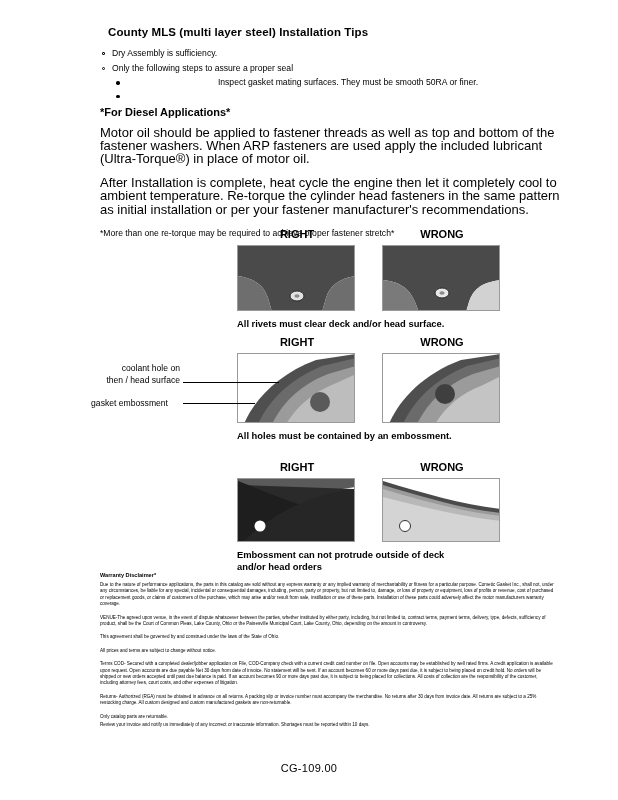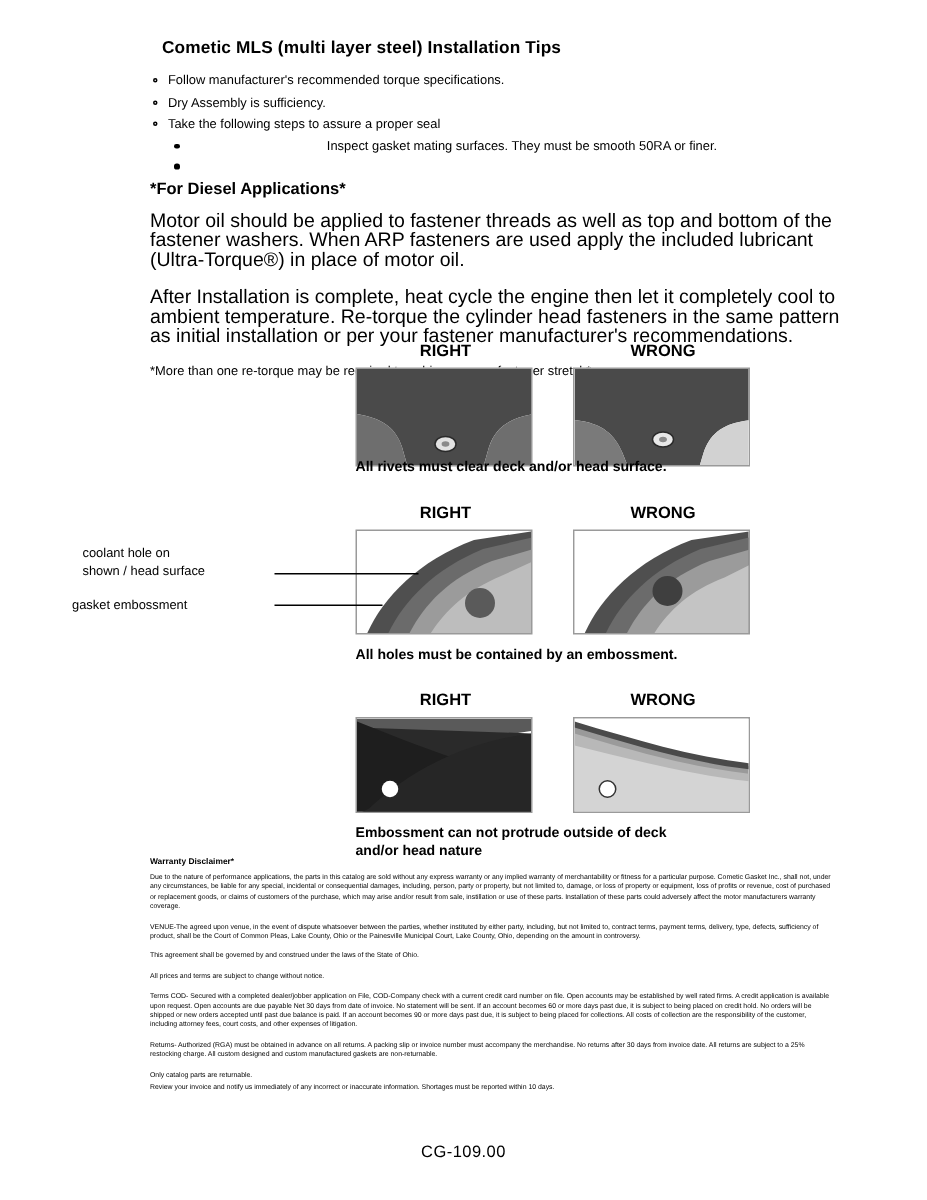--- a/index.html
+++ b/index.html
@@ -116,20 +116,21 @@
     position: relative;
     background: #ffffff;
   }
   .caption {
     font-size: 9.4px;
     font-weight: bold;
     margin-top: 4px;
   }
   .callout-text {
     font-size: 8.6px;
+    text-align: right;
     line-height: 11.5px;
   }
   .callout-line {
     position: absolute;
     background: #000;
     height: 1px;
   }
 
   
   .warranty {
@@ -159,34 +160,33 @@
     letter-spacing: 0.3px;
   }
   svg { display: block; }
 </style>
 </head>
 <body>
 
 <div class="page">
 
   <div class="content">
-    <h1 class="title">Cometic MLS (multi layer steel) Installation Tips</h1>
+    <h1 class="title">County MLS (multi layer steel) Installation Tips</h1>
 
     <ul class="bullet-list">
       <li>
         <span class="hollow-dot"></span>
-        <span>Follow manufacturer's recommended torque specifications.</span>
       </li>
       <li>
         <span class="hollow-dot"></span>
         <span>Dry Assembly is sufficiency.</span>
       </li>
       <li>
         <span class="hollow-dot"></span>
-        <span>Take the following steps to assure a proper seal</span>
+        <span>Only the following steps to assure a proper seal</span>
         <ul class="sub-list">
           <li>
             <span class="solid-dot"></span>
             <span>Inspect gasket mating surfaces.  They must be smooth 50RA or finer.</span>
           </li>
           <li>
             <span class="solid-dot"></span>
           </li>
         </ul>
       </li>
@@ -219,21 +219,21 @@
         <svg width="118" height="66" viewBox="0 0 118 66">
           <rect x="0" y="0" width="118" height="66" fill="#ffffff"></rect>
           <path d="M0,0 L118,0 L118,34 C98,36 90,44 86,56 L83,66 L36,66 L32,56 C27,44 19,36 0,34 Z" fill="#4a4a4a"></path>
           <path d="M0,34 C19,36 27,44 32,56 L36,66 L0,66 Z" fill="#7a7a7a"></path>
           <path d="M118,34 C98,36 90,44 86,56 L83,66 L118,66 Z" fill="#d2d2d2"></path>
           <ellipse cx="59" cy="47" rx="7" ry="5" fill="#e8e8e8" stroke="#2a2a2a" stroke-width="1"></ellipse>
           <ellipse cx="59" cy="47" rx="2.6" ry="1.8" fill="#8a8a8a"></ellipse>
         </svg>
       </div>
 
-      <div class="caption" style="position:absolute;left:237px;top:73px;width:330px;">All rivets must clear deck and/or head surface.</div>
+      <div class="caption" style="position:absolute;left:237px;top:86px;width:330px;">All rivets must clear deck and/or head surface.</div>
     </div>
 
     <div class="fig-row" style="height:125px;">
       <div class="fig-label" style="position:absolute;left:237px;top:0;width:120px;">RIGHT</div>
       <div class="fig-label" style="position:absolute;left:382px;top:0;width:120px;">WRONG</div>
 
       <div class="panel" style="position:absolute;left:237px;top:17px;width:118px;height:70px;">
         <svg width="118" height="70" viewBox="0 0 118 70">
           <rect x="0" y="0" width="118" height="70" fill="#ffffff"></rect>
           <path d="M118,0 L118,70 L6,70 C16,46 40,20 78,6 Z" fill="#4f4f4f"></path>
@@ -250,21 +250,21 @@
           <path d="M118,0 L118,70 L6,70 C16,46 40,20 78,6 Z" fill="#4f4f4f"></path>
           <path d="M118,4 L118,70 L20,70 C30,48 50,26 84,12 Z" fill="#6b6b6b"></path>
           <path d="M118,12 L118,70 L34,70 C44,50 60,32 90,20 Z" fill="#9b9b9b"></path>
           <path d="M118,22 L118,70 L52,70 C62,54 76,40 100,31 Z" fill="#c4c4c4"></path>
           <circle cx="62" cy="40" r="10" fill="#3f3f3f"></circle>
         </svg>
       </div>
 
       <div class="callout-text" style="position:absolute;left:55px;top:27px;width:125px;">
         <span>coolant hole on</span><br>
-        <span>shown / head surface</span>
+        <span>then / head surface</span>
       </div>
       <div class="callout-line" style="left:183px;top:46px;width:96px;"></div>
 
       <div class="callout-text" style="position:absolute;left:48px;top:62px;width:120px;">
         <span>gasket embossment</span>
       </div>
       <div class="callout-line" style="left:183px;top:67px;width:72px;"></div>
 
       <div class="caption" style="position:absolute;left:237px;top:90px;width:340px;">All holes must be contained by an embossment.</div>
     </div>
@@ -290,21 +290,21 @@
           <path d="M0,4 C40,16 80,28 118,32 L118,64 L0,64 Z" fill="#9a9a9a"></path>
           <path d="M0,10 C40,22 80,33 118,37 L118,64 L0,64 Z" fill="#b8b8b8"></path>
           <path d="M0,18 C40,28 80,38 118,42 L118,64 L0,64 Z" fill="#d4d4d4"></path>
           <path d="M0,2 C40,14 80,26 118,30 L118,34 C80,30 40,18 0,6 Z" fill="#4a4a4a"></path>
           <circle cx="22" cy="47" r="5.5" fill="#ffffff" stroke="#333" stroke-width="1"></circle>
         </svg>
       </div>
 
       <div class="caption" style="position:absolute;left:237px;top:84px;width:340px;line-height:12px;">
         <span>Embossment can not protrude outside of deck</span><br>
-        <span>and/or head nature</span>
+        <span>and/or head orders</span>
       </div>
     </div>
 
   </div>
 
   <div class="warranty">
     <h3>Warranty Disclaimer*</h3>
     <p>Due to the nature of performance applications, the parts in this catalog are sold without any express warranty or any implied warranty of merchantability or fitness for a particular purpose.  Cometic Gasket Inc., shall not, under any circumstances, be liable for any special, incidental or consequential damages, including, person, party or property, but not limited to, damage, or loss of property or equipment, loss of profits or revenue, cost of purchased or replacement goods, or claims of customers of the purchase, which may arise and/or result from sale, instillation or use of these parts.  Installation of these parts could adversely affect the motor manufacturers warranty coverage.</p>
     <p>VENUE-The agreed upon venue, in the event of dispute whatsoever between the parties, whether instituted by either party, including, but not limited to, contract terms, payment terms, delivery, type, defects, sufficiency of product, shall be the Court of Common Pleas, Lake County, Ohio or the Painesville Municipal Court, Lake County, Ohio, depending on the amount in controversy.</p>
     <p>This agreement shall be governed by and construed under the laws of the State of Ohio.</p>

